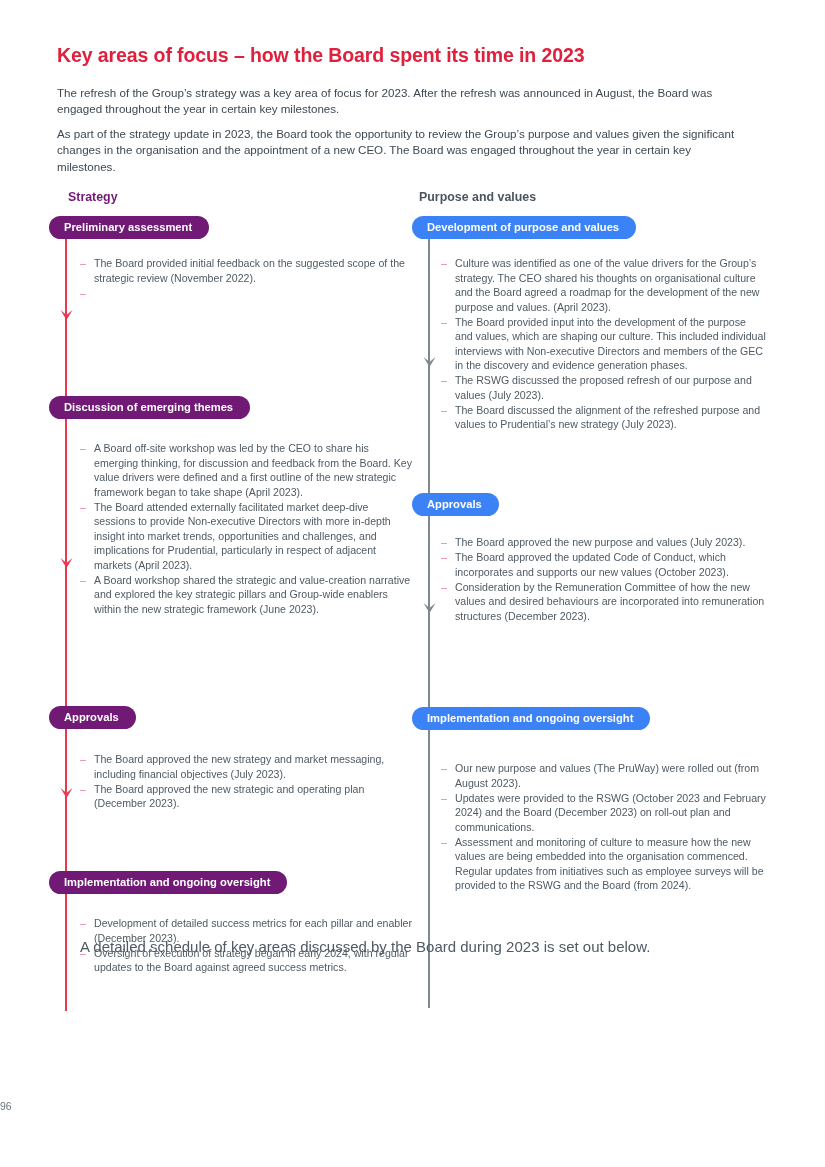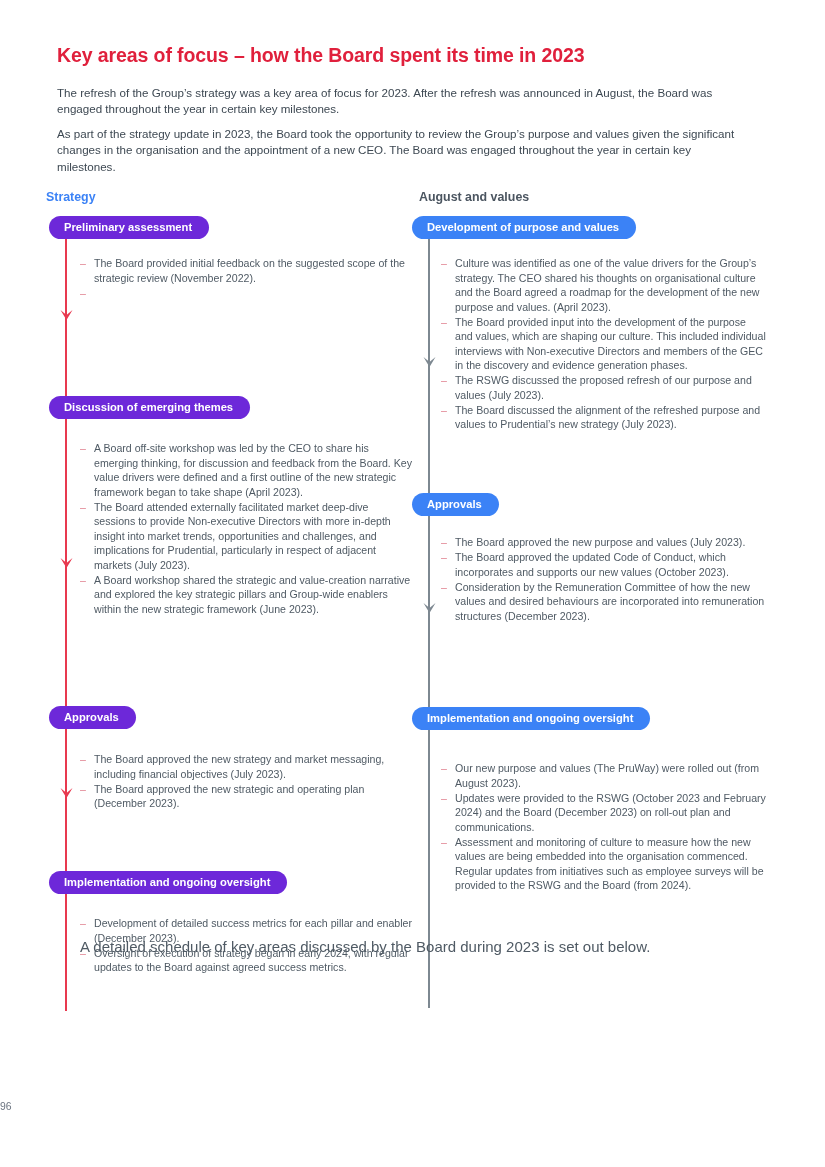--- a/index.html
+++ b/index.html
@@ -44,21 +44,21 @@
   .intro-1 { top: 85px; }
   .intro-2 { top: 126px; }
 
   
   .col-heading {
     position: absolute;
     font-size: 12.4px;
     font-weight: bold;
     top: 190px;
   }
-  .col-heading.left  { left: 46px;  color: #3b82f6; }
+  .col-heading.left  { left: 68px;  color: #701a75; }
   .col-heading.right { left: 419px; color: #4b5560; }
 
   
   .column {
     position: absolute;
     top: 0;
     height: 1167px;
   }
   .column.left  { left: 49px;  width: 370px; }
   .column.right { left: 412px; width: 360px; }
@@ -79,21 +79,21 @@
     height: 23px;
     border-radius: 12px;
     color: #ffffff;
     font-size: 11.2px;
     font-weight: bold;
     line-height: 23px;
     padding: 0 17px 0 15px;
     white-space: nowrap;
     z-index: 3;
   }
-  .column.left .pill  { background: #6d28d9; }
+  .column.left .pill  { background: #701a75; }
   .column.right .pill { background: #3b82f6; }
 
   
   .bullets {
     position: absolute;
     left: 31px;
     width: 332px;
     font-size: 10.6px;
     line-height: 14.5px;
     color: #4f5a64;
@@ -147,33 +147,33 @@
 <body>
 
 <div class="page">
 
   <div class="title">Key areas of focus – how the Board spent its time in 2023</div>
 
   <div class="intro intro-1">The refresh of the Group’s strategy was a key area of focus for 2023. After the refresh was announced in August, the Board was engaged throughout the year in certain key milestones.</div>
   <div class="intro intro-2">As part of the strategy update in 2023, the Board took the opportunity to review the Group’s purpose and values given the significant changes in the organisation and the appointment of a new CEO. The Board was engaged throughout the year in certain key milestones.</div>
 
   <div class="col-heading left">Strategy</div>
-  <div class="col-heading right">August and values</div>
+  <div class="col-heading right">Purpose and values</div>
 
   <div class="column left" id="col-left">
     <div class="spine"></div>
   <div class="pill" style="top: 216px;">Preliminary assessment</div>
       <div class="bullets" style="top: 256px;">
         <div class="bullet"><span class="dash">–</span><span>The Board provided initial feedback on the suggested scope of the strategic review (November 2022).</span></div>
         <div class="bullet"><span class="dash">–</span></div>
       </div>
       <div class="pill" style="top: 396px;">Discussion of emerging themes</div>
       <div class="bullets" style="top: 441px;">
         <div class="bullet"><span class="dash">–</span><span>A Board off-site workshop was led by the CEO to share his emerging thinking, for discussion and feedback from the Board. Key value drivers were defined and a first outline of the new strategic framework began to take shape (April 2023).</span></div>
-        <div class="bullet"><span class="dash">–</span><span>The Board attended externally facilitated market deep-dive sessions to provide Non-executive Directors with more in-depth insight into market trends, opportunities and challenges, and implications for Prudential, particularly in respect of adjacent markets (July 2023).</span></div>
+        <div class="bullet"><span class="dash">–</span><span>The Board attended externally facilitated market deep-dive sessions to provide Non-executive Directors with more in-depth insight into market trends, opportunities and challenges, and implications for Prudential, particularly in respect of adjacent markets (April 2023).</span></div>
         <div class="bullet"><span class="dash">–</span><span>A Board workshop shared the strategic and value-creation narrative and explored the key strategic pillars and Group-wide enablers within the new strategic framework (June 2023).</span></div>
       </div>
       <div class="pill" style="top: 706px;">Approvals</div>
       <div class="bullets" style="top: 752px;">
         <div class="bullet"><span class="dash">–</span><span>The Board approved the new strategy and market messaging, including financial objectives (July 2023).</span></div>
         <div class="bullet"><span class="dash">–</span><span>The Board approved the new strategic and operating plan (December 2023).</span></div>
       </div>
       <div class="pill" style="top: 871px;">Implementation and ongoing oversight</div>
       <div class="bullets" style="top: 916px;">
         <div class="bullet"><span class="dash">–</span><span>Development of detailed success metrics for each pillar and enabler (December 2023).</span></div>

